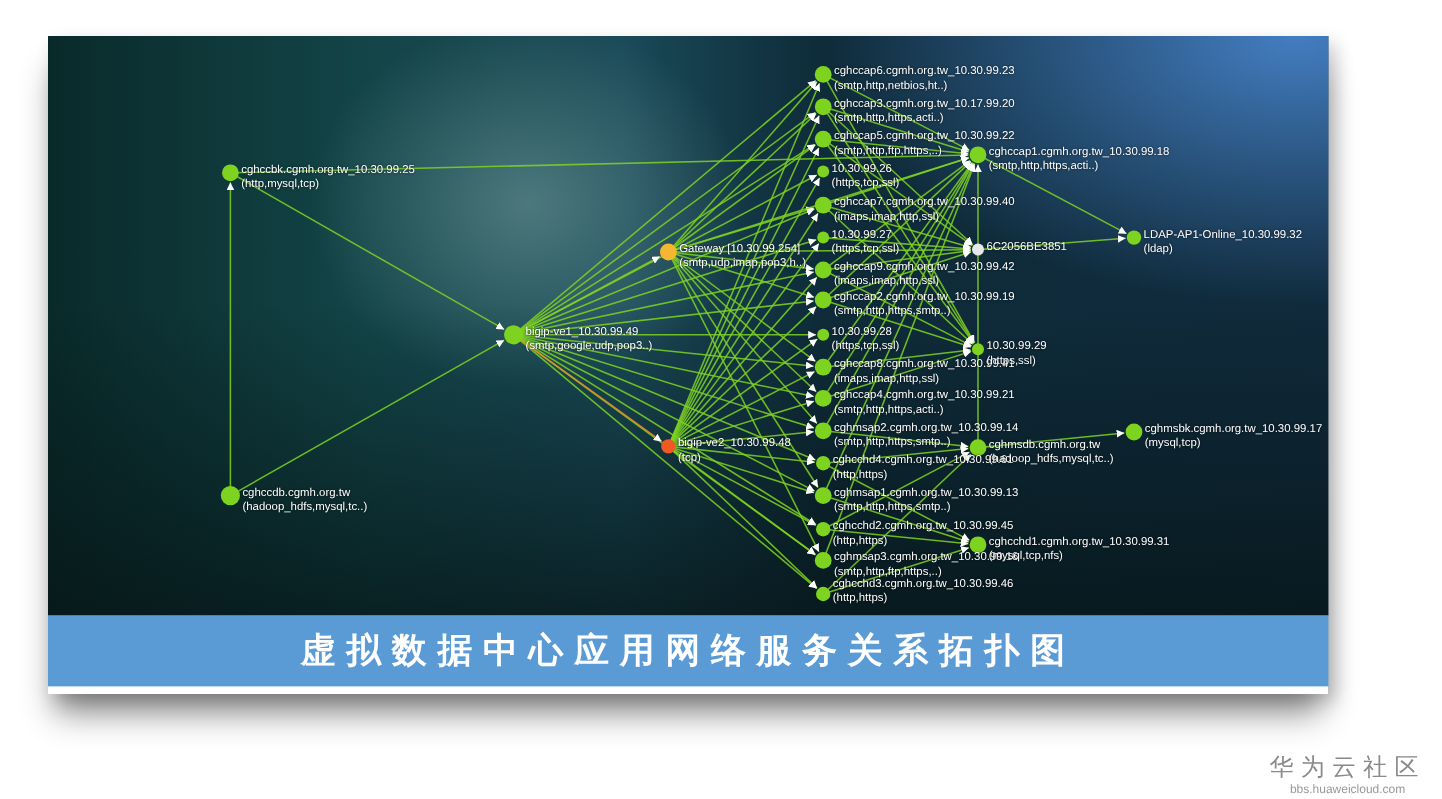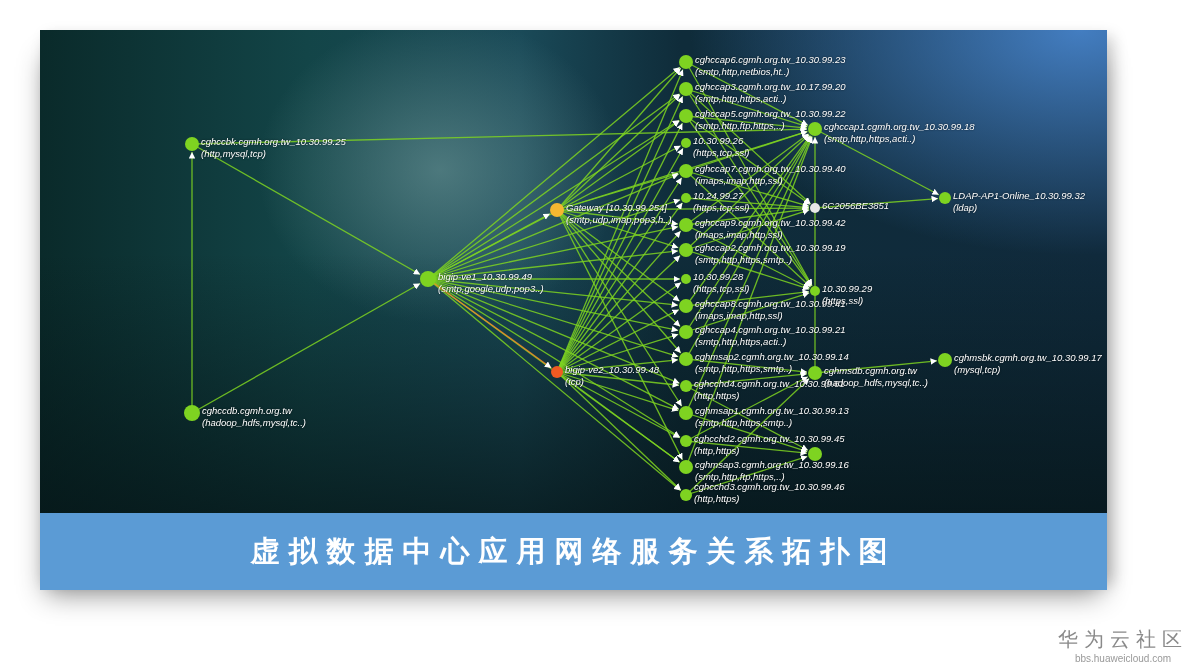--- a/index.html
+++ b/index.html
@@ -25,23 +25,23 @@
     content: ""; position: absolute; left: 0; right: 0; bottom: 0; height: 260px;
     background: linear-gradient(180deg, rgba(5,20,22,0) 0%, rgba(5,20,22,0.75) 100%);
     pointer-events: none;
   }
   svg.graph { position: absolute; left: 0; top: 0; z-index: 1; }
   .labels { position: absolute; left: 0; top: 0; width: 100%; height: 100%; z-index: 2; }
   .node-label {
     position: absolute; color: #ffffff; font-size: 9.5px; line-height: 11.5px;
     white-space: nowrap; text-shadow: 0 0 2px rgba(0,0,0,0.7);
   }
-  .node-label .l2 { display: block; font-style: italic; }
+  .node-label .l2 { display: block; }
   .banner {
-    position: absolute; left: 0; top: 483px; width: 1067px; height: 77px;
+    position: absolute; left: 0; top: 483px; width: 1067px; height: 59px;
     background: #5b9bd5;
     display: flex; align-items: center; justify-content: center;
   }
   .banner-title {
     color: #ffffff; font-size: 29px; font-weight: bold; letter-spacing: 9px;
     font-family: "DejaVu Sans", sans-serif;
   }
   .watermark {
     position: absolute; right: 14px; top: 626px; text-align: center; color: #8a8a8a;
   }
@@ -218,21 +218,21 @@
         </div>
         <div class="node-label" style="left: 653px; top: 105px;">
           <span class="l2">10.30.99.26</span>
           <span class="l2">(https,tcp,ssl)</span>
         </div>
         <div class="node-label" style="left: 655px; top: 133px;">
           <span class="l2">cghccap7.cgmh.org.tw_10.30.99.40</span>
           <span class="l2">(imaps,imap,http,ssl)</span>
         </div>
         <div class="node-label" style="left: 653px; top: 160px;">
-          <span class="l2">10.24.99.27</span>
+          <span class="l2">10.30.99.27</span>
           <span class="l2">(https,tcp,ssl)</span>
         </div>
         <div class="node-label" style="left: 655px; top: 187px;">
           <span class="l2">cghccap9.cgmh.org.tw_10.30.99.42</span>
           <span class="l2">(imaps,imap,http,ssl)</span>
         </div>
         <div class="node-label" style="left: 655px; top: 212px;">
           <span class="l2">cghccap2.cgmh.org.tw_10.30.99.19</span>
           <span class="l2">(smtp,http,https,smtp..)</span>
         </div>
@@ -279,20 +279,24 @@
         <div class="node-label" style="left: 782px; top: 170px;">
           <span class="l2">6C2056BE3851</span>
         </div>
         <div class="node-label" style="left: 782px; top: 253px;">
           <span class="l2">10.30.99.29</span>
           <span class="l2">(https,ssl)</span>
         </div>
         <div class="node-label" style="left: 784px; top: 335px;">
           <span class="l2">cghmsdb.cgmh.org.tw</span>
           <span class="l2">(hadoop_hdfs,mysql,tc..)</span>
+        </div>
+        <div class="node-label" style="left: 784px; top: 416px;">
+          <span class="l2">cghcchd1.cgmh.org.tw_10.30.99.31</span>
+          <span class="l2">(mysql,tcp,nfs)</span>
         </div>
         <div class="node-label" style="left: 913px; top: 160px;">
           <span class="l2">LDAP-AP1-Online_10.30.99.32</span>
           <span class="l2">(ldap)</span>
         </div>
         <div class="node-label" style="left: 914px; top: 322px;">
           <span class="l2">cghmsbk.cgmh.org.tw_10.30.99.17</span>
           <span class="l2">(mysql,tcp)</span>
         </div>
       </div>

